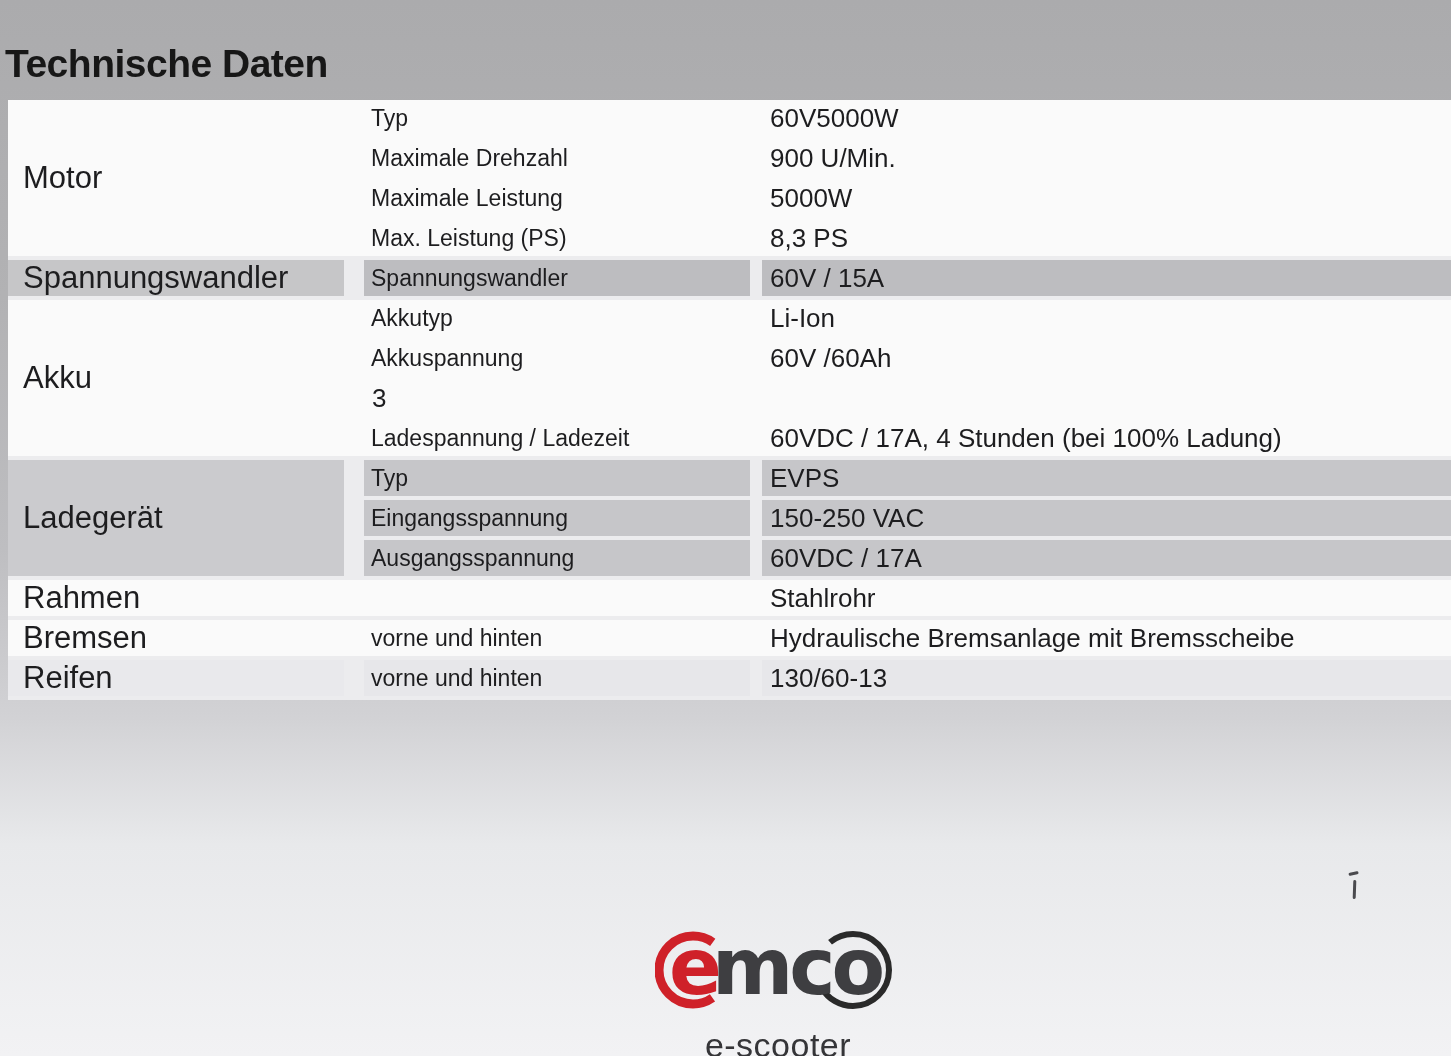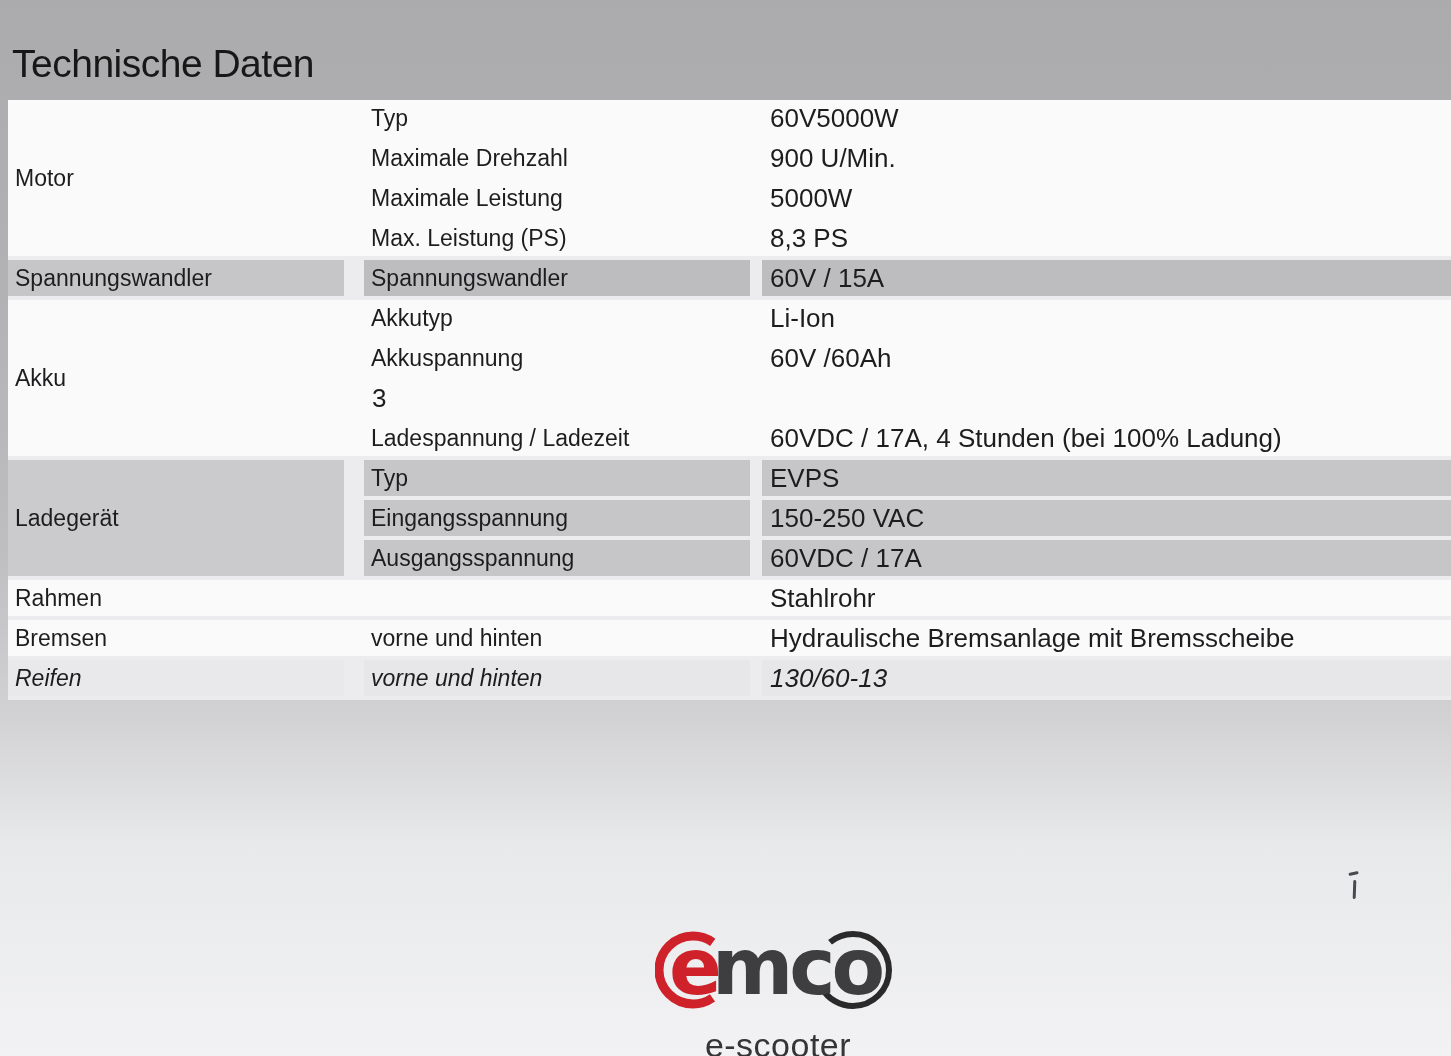--- a/index.html
+++ b/index.html
@@ -2,30 +2,30 @@
 <html><head>
 <meta charset="utf-8">
 <style>
   html,body{margin:0;padding:0;background:#888;}
   .page{
     position:relative;width:1451px;height:1056px;overflow:hidden;
     background:linear-gradient(180deg,#ababad 0%,#b2b2b4 28%,#bebec1 52%,#d2d2d5 68%,#e8e9eb 80%,#f2f2f4 100%);
     font-family:"Liberation Sans",sans-serif;color:#1d1d1f;
   }
   .title{
-    position:absolute;top:42px;left:12px;margin:0;
-    font-size:39px;font-weight:400;color:#171717;letter-spacing:-.5px;
+    position:absolute;top:42px;left:5px;margin:0;
+    font-size:39px;font-weight:700;color:#171717;letter-spacing:-.5px;
   }
   .spec-table{position:absolute;top:100px;left:8px;right:0;background:#ececee;}
   .sec{display:flex;background:var(--gap,#ececee);margin-bottom:4px;}
-  .sec:last-child{margin-bottom:4px;font-style:italic;}
+  .sec:last-child{margin-bottom:4px;}
   .sec-left{
     width:336px;margin-right:20px;background:var(--left);
-    display:flex;align-items:center;padding-left:7px;box-sizing:border-box;
-    font-size:23px;
+    display:flex;align-items:center;padding-left:15px;box-sizing:border-box;
+    font-size:31px;
   }
   .sec-rows{flex:1;display:flex;flex-direction:column;gap:4px;}
   .sec-row{display:flex;height:36px;text-align:center;}
   .cell-label{
     width:386px;margin-right:12px;background:var(--cell);
     display:flex;align-items:center;padding-left:7px;box-sizing:border-box;
     font-size:23px;
   }
   .cell-value{
     flex:1;background:var(--cell);

